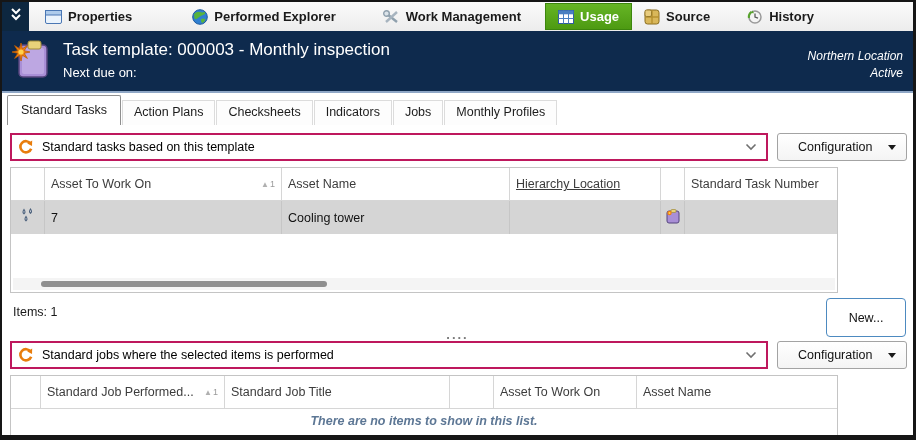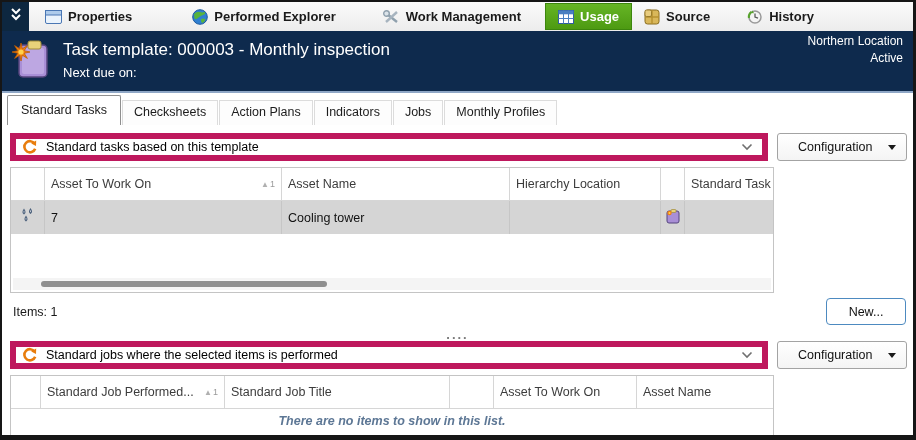--- a/index.html
+++ b/index.html
@@ -10,65 +10,65 @@
   .collapse-btn{width:27px;background:#0d2740;display:flex;align-items:center;justify-content:center;cursor:pointer;}
   .tb-item{display:flex;align-items:center;gap:6px;padding:0 10px;font-size:13px;font-weight:bold;color:#1a1a1a;cursor:pointer;}
   .tb-item .icon{display:flex;align-items:center;}
   .tb-item.active{background:linear-gradient(#66b525,#4d9a12);border:1px solid #3c860d;color:#fff;margin:1px 0;padding:0 12px;text-align:center;}
   .tb-sp{width:26px;}
   
   .hdr{height:60px;flex:0 0 60px;background:#0e2a4d;border-bottom:2px solid #8fa7c6;box-sizing:content-box;display:flex;position:relative;color:#fff;}
   .hdr-icon{margin:7px 12px 0 9px;}
   .hdr-title{font-size:17px;margin-top:9px;}
   .hdr-sub{font-size:13px;margin-top:5px;}
-  .hdr-right{position:absolute;right:10px;top:2px;text-align:right;font-size:12px;line-height:17px;}
+  .hdr-right{position:absolute;right:10px;top:17px;text-align:right;font-size:12px;line-height:17px;font-style:italic;}
   
   .tabs{height:32px;flex:0 0 32px;display:flex;align-items:flex-end;padding-left:5px;background:#fff;}
   .tab{border:1px solid #dcdcdc;border-bottom:none;background:#fdfdfd;padding:4px 11px 6px;font-size:12.5px;color:#1c1c1c;cursor:pointer;white-space:nowrap;margin-right:1px;}
   .tab.active{border-color:#8f8f8f;background:#fff;padding:7px 13px 8px;border-radius:2px 2px 0 0;}
   
   .filter-row{display:flex;align-items:center;margin:8px 6px 6px 8px;height:28px;flex:0 0 28px;}
-  .combobox{width:764px;height:28px;box-sizing:border-box;border:6px solid #be185d;background:#fff;display:flex;align-items:center;cursor:pointer;}
+  .combobox{width:764px;height:28px;box-sizing:border-box;border:2px solid #be185d;background:#fff;display:flex;align-items:center;cursor:pointer;}
   .combobox .refresh{margin-left:6px;display:flex;}
   .combobox .value{flex:1;font-size:12.5px;margin-left:8px;color:#000;}
   .combobox .chev{margin-right:9px;display:flex;}
   .config-btn{margin-left:9px;width:131px;height:28px;box-sizing:border-box;border:1px solid #a3a3a3;border-radius:3px;background:linear-gradient(#fff,#f4f4f4);display:flex;align-items:center;font-size:12.5px;color:#111;cursor:pointer;}
   .config-btn .lbl{margin-left:20px;}
   .config-btn .tri{margin-left:auto;margin-right:10px;width:0;height:0;border-left:4px solid transparent;border-right:4px solid transparent;border-top:5px solid #1a1a1a;}
   
-  .grid{margin-left:8px;width:764px;box-sizing:border-box;border:1px solid #c4c4c4;background:#fff;position:relative;overflow:hidden;}
+  .grid{margin-left:8px;width:828px;box-sizing:border-box;border:1px solid #c4c4c4;background:#fff;position:relative;overflow:hidden;}
   .grid1{height:126px;flex:0 0 126px;}
   .grid2{flex:1 1 auto;border-bottom:none;}
   .g-head{display:flex;height:32px;border-bottom:1px solid #d6d6d6;background:#fff;}
   .g-head .th{display:flex;align-items:center;box-sizing:border-box;border-right:1px solid #d6d6d6;padding:0 6px;font-size:12.5px;color:#3c3c3c;white-space:nowrap;overflow:hidden;cursor:pointer;}
   .sortmark{display:flex;align-items:center;margin-left:auto;color:#9a9a9a;font-size:9px;}
   .sortmark .tri{color:#b0b0b0;font-size:8px;margin-right:1px;}
   .g-row{display:flex;height:33px;background:#d5d5d5;}
   .g-row .td{display:flex;align-items:center;box-sizing:border-box;border-right:1px solid #c6c6c6;padding:0 6px;font-size:12.5px;color:#111;white-space:nowrap;overflow:hidden;cursor:pointer;}
   .w-ic1{width:34px;flex:0 0 34px;justify-content:center;}
   .w-c1{width:237px;flex:0 0 237px;}
   .w-c2{width:228px;flex:0 0 228px;}
-  .w-c3{width:151px;flex:0 0 151px;}
+  .w-c3{width:151px;flex:0 0 151px;text-decoration:underline;}
   .w-ic2{width:24px;flex:0 0 24px;justify-content:center;}
   .w-c4{width:199px;flex:0 0 199px;}
   .w-c5{flex:1 1 auto;border-right:none!important;}
   .j-ic1{width:30px;flex:0 0 30px;justify-content:center;}
   .j-c1{width:184px;flex:0 0 184px;}
   .j-c2{width:225px;flex:0 0 225px;}
   .j-ic2{width:44px;flex:0 0 44px;}
   .j-c3{width:143px;flex:0 0 143px;}
   .j-c4{width:245px;flex:0 0 245px;}
   .j-c5{flex:1 1 auto;border-right:none!important;}
   .hscroll{position:absolute;left:2px;right:2px;bottom:2px;height:12px;background:#f4f4f4;}
   .hthumb{position:absolute;left:28px;top:3px;width:286px;height:6px;border-radius:3px;background:#8f8f8f;cursor:grab;}
   .empty-msg{height:24px;display:flex;align-items:center;justify-content:center;font-size:12.5px;font-weight:bold;font-style:italic;color:#5d7795;}
   
   .items-row{height:38px;flex:0 0 38px;position:relative;display:flex;align-items:center;}
   .items-label{margin-left:11px;font-size:12.5px;color:#1a1a1a;}
-  .new-btn{position:absolute;right:7px;top:5px;width:80px;height:27px;box-sizing:border-box;border:1px solid #4d8ac0;border-radius:4px;background:#fff;font-size:12.5px;color:#111;display:flex;align-items:center;justify-content:center;cursor:pointer;}
+  .new-btn{position:absolute;right:7px;top:5px;width:80px;height:39px;box-sizing:border-box;border:1px solid #4d8ac0;border-radius:4px;background:#fff;font-size:12.5px;color:#111;display:flex;align-items:center;justify-content:center;cursor:pointer;}
   .splitter{height:8px;flex:0 0 8px;display:flex;align-items:center;justify-content:center;color:#7a7a7a;font-size:13px;font-weight:bold;letter-spacing:2px;line-height:4px;cursor:row-resize;}
 </style>
 </head>
 <body>
 
 <div class="frame">
 
   <div class="toolbar">
     <div class="collapse-btn">
       <span>
@@ -164,22 +164,22 @@
       <div class="hdr-sub">Next due on:</div>
     </div>
     <div class="hdr-right">
       <div>Northern Location</div>
       <div>Active</div>
     </div>
   </div>
 
   <div class="tabs">
     <div class="tab active">Standard Tasks</div>
+    <div class="tab">Action Plans</div>
     <div class="tab">Checksheets</div>
-    <div class="tab">Action Plans</div>
     <div class="tab">Indicators</div>
     <div class="tab">Jobs</div>
     <div class="tab">Monthly Profiles</div>
   </div>
 
   <div class="filter-row">
     <div class="combobox">
       <span class="refresh">
         <svg width="16" height="16" viewBox="0 0 16 16">
             <path d="M13.2 9.8 A5.6 5.6 0 1 1 12.6 4.6" stroke="#e87d0d" stroke-width="2.6" fill="none"></path>

